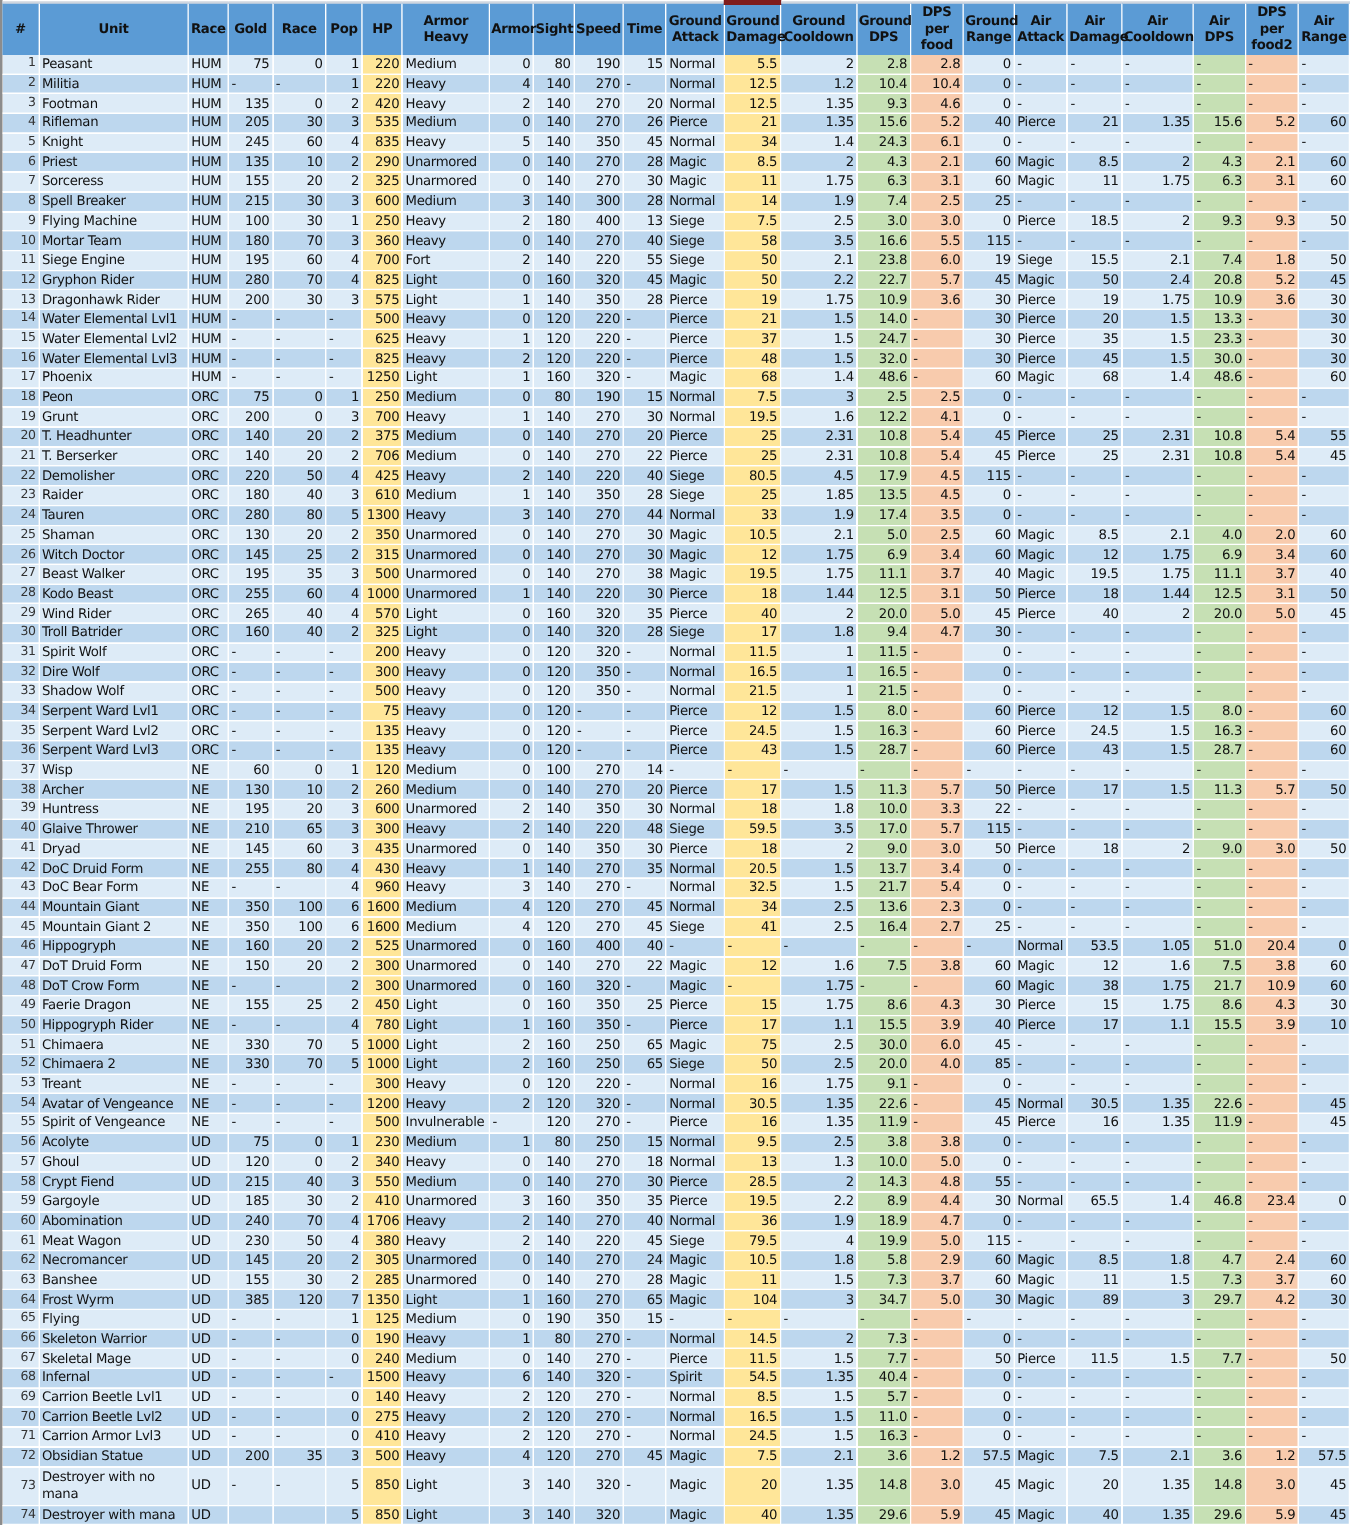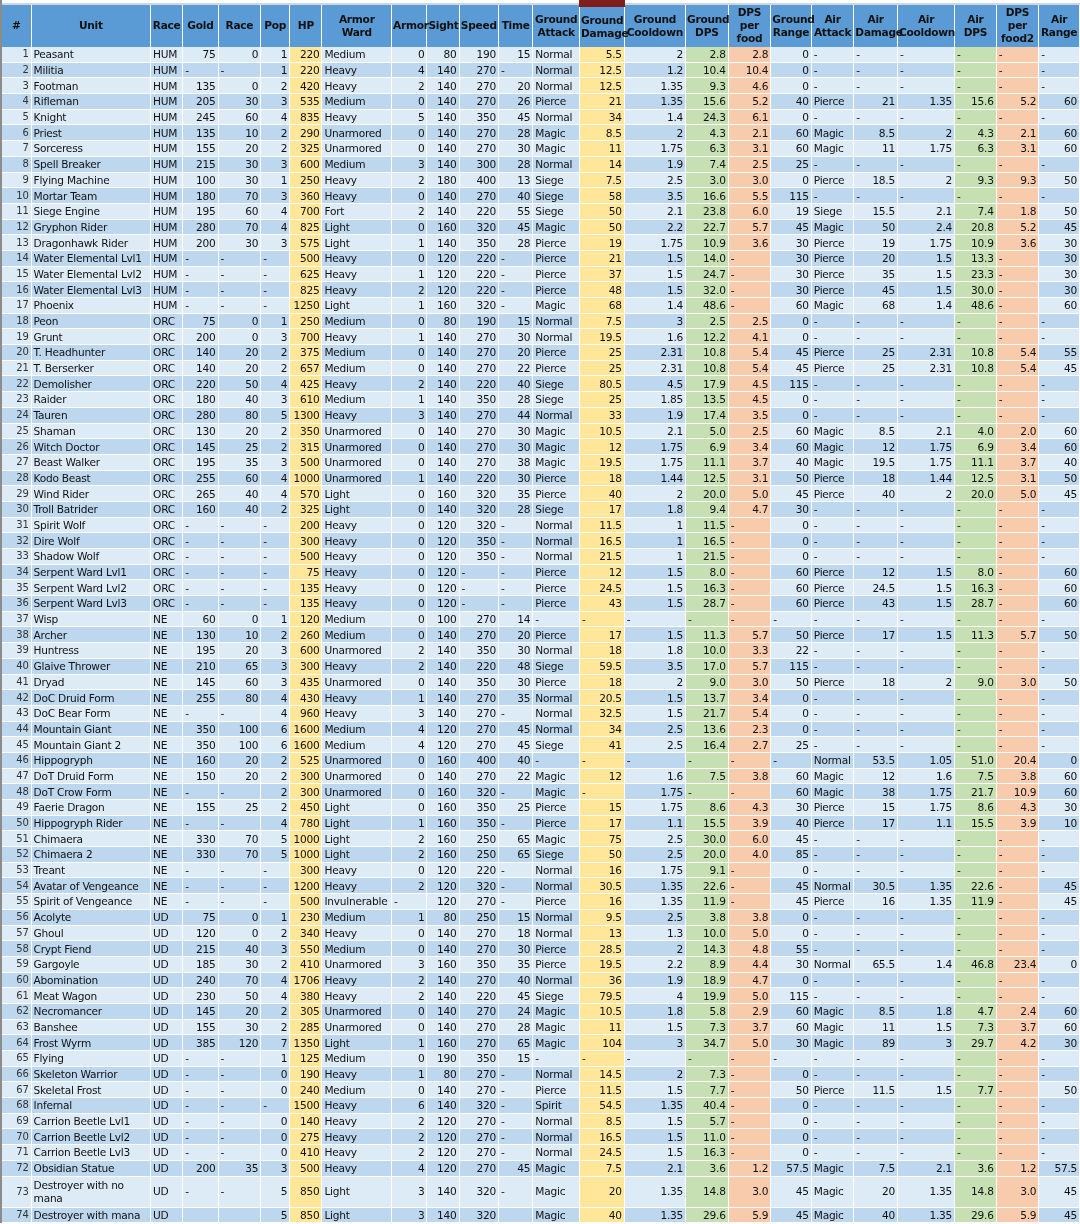--- a/index.html
+++ b/index.html
@@ -4,21 +4,21 @@
 <style>
   html, body { margin:0; padding:0; background:#ffffff; }
   body { width:1080px; height:1224px; overflow:hidden; font-family:"DejaVu Sans", sans-serif; }
   #sheet { position:absolute; left:0; top:0; width:1080px; border-left:2px solid #8c8c8c; box-sizing:border-box; }
   table { border-collapse:collapse; table-layout:fixed; width:1078px; font-size:10.6px; letter-spacing:-0.25px; color:#111; }
   col.c0{width:28px} col.c1{width:115px} col.c2{width:31px} col.c3{width:34px} col.c4{width:41px} col.c5{width:28px}
   col.c6{width:31px} col.c7{width:67px} col.c8{width:34px} col.c9{width:31px} col.c10{width:38px} col.c11{width:33px}
   col.c12{width:45px} col.c13{width:43px} col.c14{width:59px} col.c15{width:41px} col.c16{width:41px} col.c17{width:39px}
   col.c18{width:41px} col.c19{width:42px} col.c20{width:55px} col.c21{width:40px} col.c22{width:41px} col.c23{width:39px}
   thead th { background:#5b9bd5; color:#111; font-weight:bold; font-size:10.6px; height:40px; padding:0 1px; text-align:center; line-height:13px; border-right:1px solid #ffffff; border-top:2px solid #cfd6df; }
-  thead th.sel { border-top:7px solid #7f1d1d; }
+  thead th.sel { border-top:4px solid #7f1d1d; }
   tbody td { height:14.7px; padding:0 2px; white-space:nowrap; overflow:hidden; border-right:1px solid #ffffff; border-bottom:1px solid #ffffff; line-height:14px; }
   tbody tr.odd td { background:#ddebf7; }
   tbody tr.even td { background:#bdd7ee; }
   tbody tr.tall td { height:30px; white-space:normal; line-height:13px; }
   td.num { text-align:right; }
   td.txt { text-align:left; }
   td.idx { text-align:right; color:#333; font-size:10px; }
   tbody tr td.hp { background:#ffe699 !important; }
   tbody tr td.gdmg { background:#ffe699 !important; }
   tbody tr td.dps { background:#c6e0b4 !important; }
@@ -57,21 +57,21 @@
       </colgroup>
     <thead>
       <tr id="header-row">
           <th>#</th>
           <th>Unit</th>
           <th>Race</th>
           <th>Gold</th>
           <th>Race</th>
           <th>Pop</th>
           <th>HP</th>
-          <th>Armor Ward</th>
+          <th>Armor Heavy</th>
           <th>Armor</th>
           <th>Sight</th>
           <th>Speed</th>
           <th>Time</th>
           <th>Ground Attack</th>
           <th class="sel">Ground Damage</th>
           <th>Ground Cooldown</th>
           <th>Ground DPS</th>
           <th>DPS per food</th>
           <th>Ground Range</th>
@@ -604,21 +604,21 @@
           <td class="num food">5.4</td>
           <td class="num">55</td>
         </tr>
         <tr class="odd">
           <td class="idx">21</td>
           <td class="txt">T. Berserker</td>
           <td class="txt">ORC</td>
           <td class="num">140</td>
           <td class="num">20</td>
           <td class="num">2</td>
-          <td class="num hp">657</td>
+          <td class="num hp">706</td>
           <td class="txt">Medium</td>
           <td class="num">0</td>
           <td class="num">140</td>
           <td class="num">270</td>
           <td class="num">22</td>
           <td class="txt">Pierce</td>
           <td class="num gdmg">25</td>
           <td class="num">2.31</td>
           <td class="num dps">10.8</td>
           <td class="num food">5.4</td>
@@ -1795,21 +1795,21 @@
           <td class="num">0</td>
           <td class="txt">-</td>
           <td class="txt">-</td>
           <td class="txt">-</td>
           <td class="txt dps">-</td>
           <td class="txt food">-</td>
           <td class="txt">-</td>
         </tr>
         <tr class="odd">
           <td class="idx">67</td>
-          <td class="txt">Skeletal Frost</td>
+          <td class="txt">Skeletal Mage</td>
           <td class="txt">UD</td>
           <td class="txt">-</td>
           <td class="txt">-</td>
           <td class="num">0</td>
           <td class="num hp">240</td>
           <td class="txt">Medium</td>
           <td class="num">0</td>
           <td class="num">140</td>
           <td class="num">270</td>
           <td class="txt">-</td>
@@ -1899,21 +1899,21 @@
           <td class="num">0</td>
           <td class="txt">-</td>
           <td class="txt">-</td>
           <td class="txt">-</td>
           <td class="txt dps">-</td>
           <td class="txt food">-</td>
           <td class="txt">-</td>
         </tr>
         <tr class="odd">
           <td class="idx">71</td>
-          <td class="txt">Carrion Beetle Lvl3</td>
+          <td class="txt">Carrion Armor Lvl3</td>
           <td class="txt">UD</td>
           <td class="txt">-</td>
           <td class="txt">-</td>
           <td class="num">0</td>
           <td class="num hp">410</td>
           <td class="txt">Heavy</td>
           <td class="num">2</td>
           <td class="num">120</td>
           <td class="num">270</td>
           <td class="txt">-</td>

